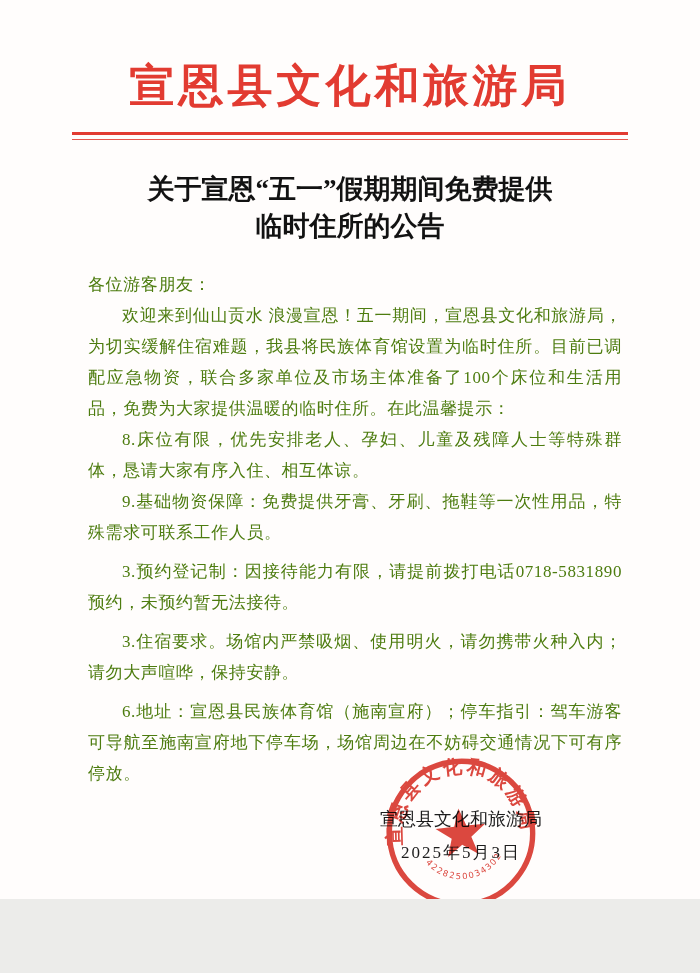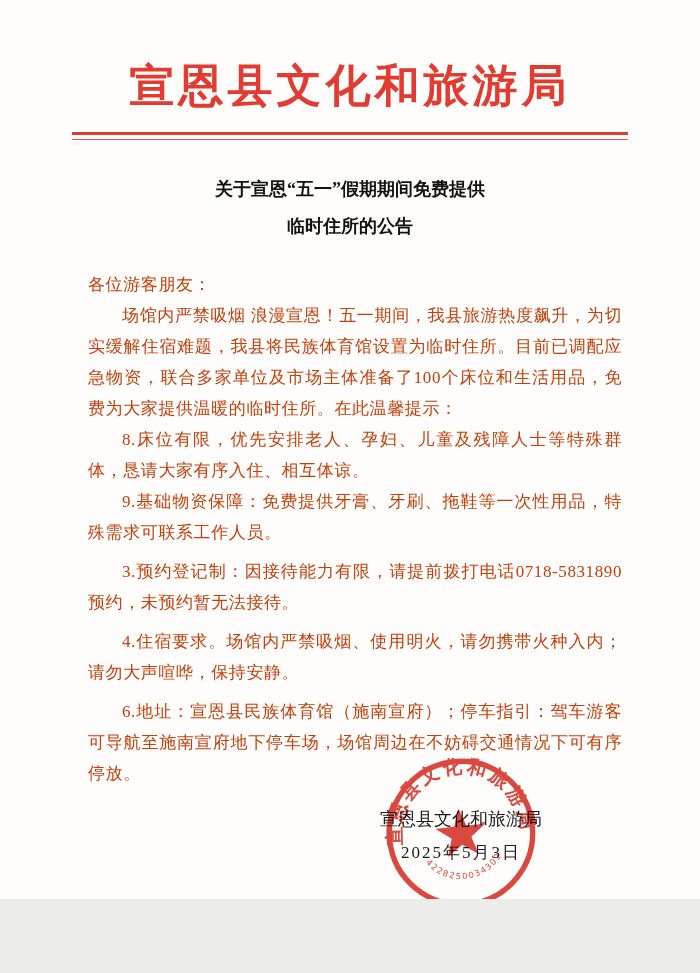--- a/index.html
+++ b/index.html
@@ -26,35 +26,35 @@
     white-space: nowrap;
   }
   .rule { width: 556px; margin: 16px auto 0; }
   .rule-thick { height: 3px; background: #e23b31; }
   .rule-thin  { height: 1px; background: #e5564d; margin-top: 4px; }
 
   
   .doc-title {
     margin-top: 31px;
     text-align: center;
-    font-size: 18px;
+    font-size: 27px;
     font-weight: 700;
     line-height: 37px;
     color: #121212;
   }
   .title-line { display: block; }
 
   
   .body-text {
     margin: 24px 78px 0 88px;
     font-size: 17px;
     line-height: 31px;
     letter-spacing: .6px;
     text-align: justify;
-    color: #c2410c;
+    color: #4d7c0f;
   }
   .salutation { text-indent: 0; }
   .para { text-indent: 2em; }
   .gap { margin-top: 8px; font-family: Liberation Serif, serif; }
 
   
   .signature-row {
     display: flex;
     justify-content: flex-end;
     padding-right: 158px;
@@ -92,25 +92,25 @@
     </div>
   </header>
 
   <h1 class="doc-title">
     <span class="title-line">关于宣恩“五一”假期期间免费提供</span>
     <span class="title-line">临时住所的公告</span>
   </h1>
 
   <main class="body-text">
     <p class="salutation">各位游客朋友：</p>
-    <p class="para">场馆内严禁吸烟 浪漫宣恩！五一期间，我县旅游热度飙升，为切实缓解住宿难题，我县将民族体育馆设置为临时住所。目前已调配应急物资，联合多家单位及市场主体准备了100个床位和生活用品，免费为大家提供温暖的临时住所。在此温馨提示：</p>
+    <p class="para">欢迎来到仙山贡水 浪漫宣恩！五一期间，宣恩县文化和旅游局，为切实缓解住宿难题，我县将民族体育馆设置为临时住所。目前已调配应急物资，联合多家单位及市场主体准备了100个床位和生活用品，免费为大家提供温暖的临时住所。在此温馨提示：</p>
     <p class="para">8.床位有限，优先安排老人、孕妇、儿童及残障人士等特殊群体，恳请大家有序入住、相互体谅。</p>
     <p class="para">9.基础物资保障：免费提供牙膏、牙刷、拖鞋等一次性用品，特殊需求可联系工作人员。</p>
     <p class="para gap">3.预约登记制：因接待能力有限，请提前拨打电话0718-5831890预约，未预约暂无法接待。</p>
-    <p class="para gap">4.住宿要求。场馆内严禁吸烟、使用明火，请勿携带火种入内；请勿大声喧哗，保持安静。</p>
+    <p class="para gap">3.住宿要求。场馆内严禁吸烟、使用明火，请勿携带火种入内；请勿大声喧哗，保持安静。</p>
     <p class="para gap">6.地址：宣恩县民族体育馆（施南宣府）；停车指引：驾车游客可导航至施南宣府地下停车场，场馆周边在不妨碍交通情况下可有序停放。</p>
   </main>
 
   <div class="signature-row">
     <div class="signature">
       <div class="sig-org">宣恩县文化和旅游局</div>
       <div class="sig-date">2025年5月3日</div>
 
       <svg class="seal" viewBox="0 0 200 200" aria-hidden="true">
         <defs>

